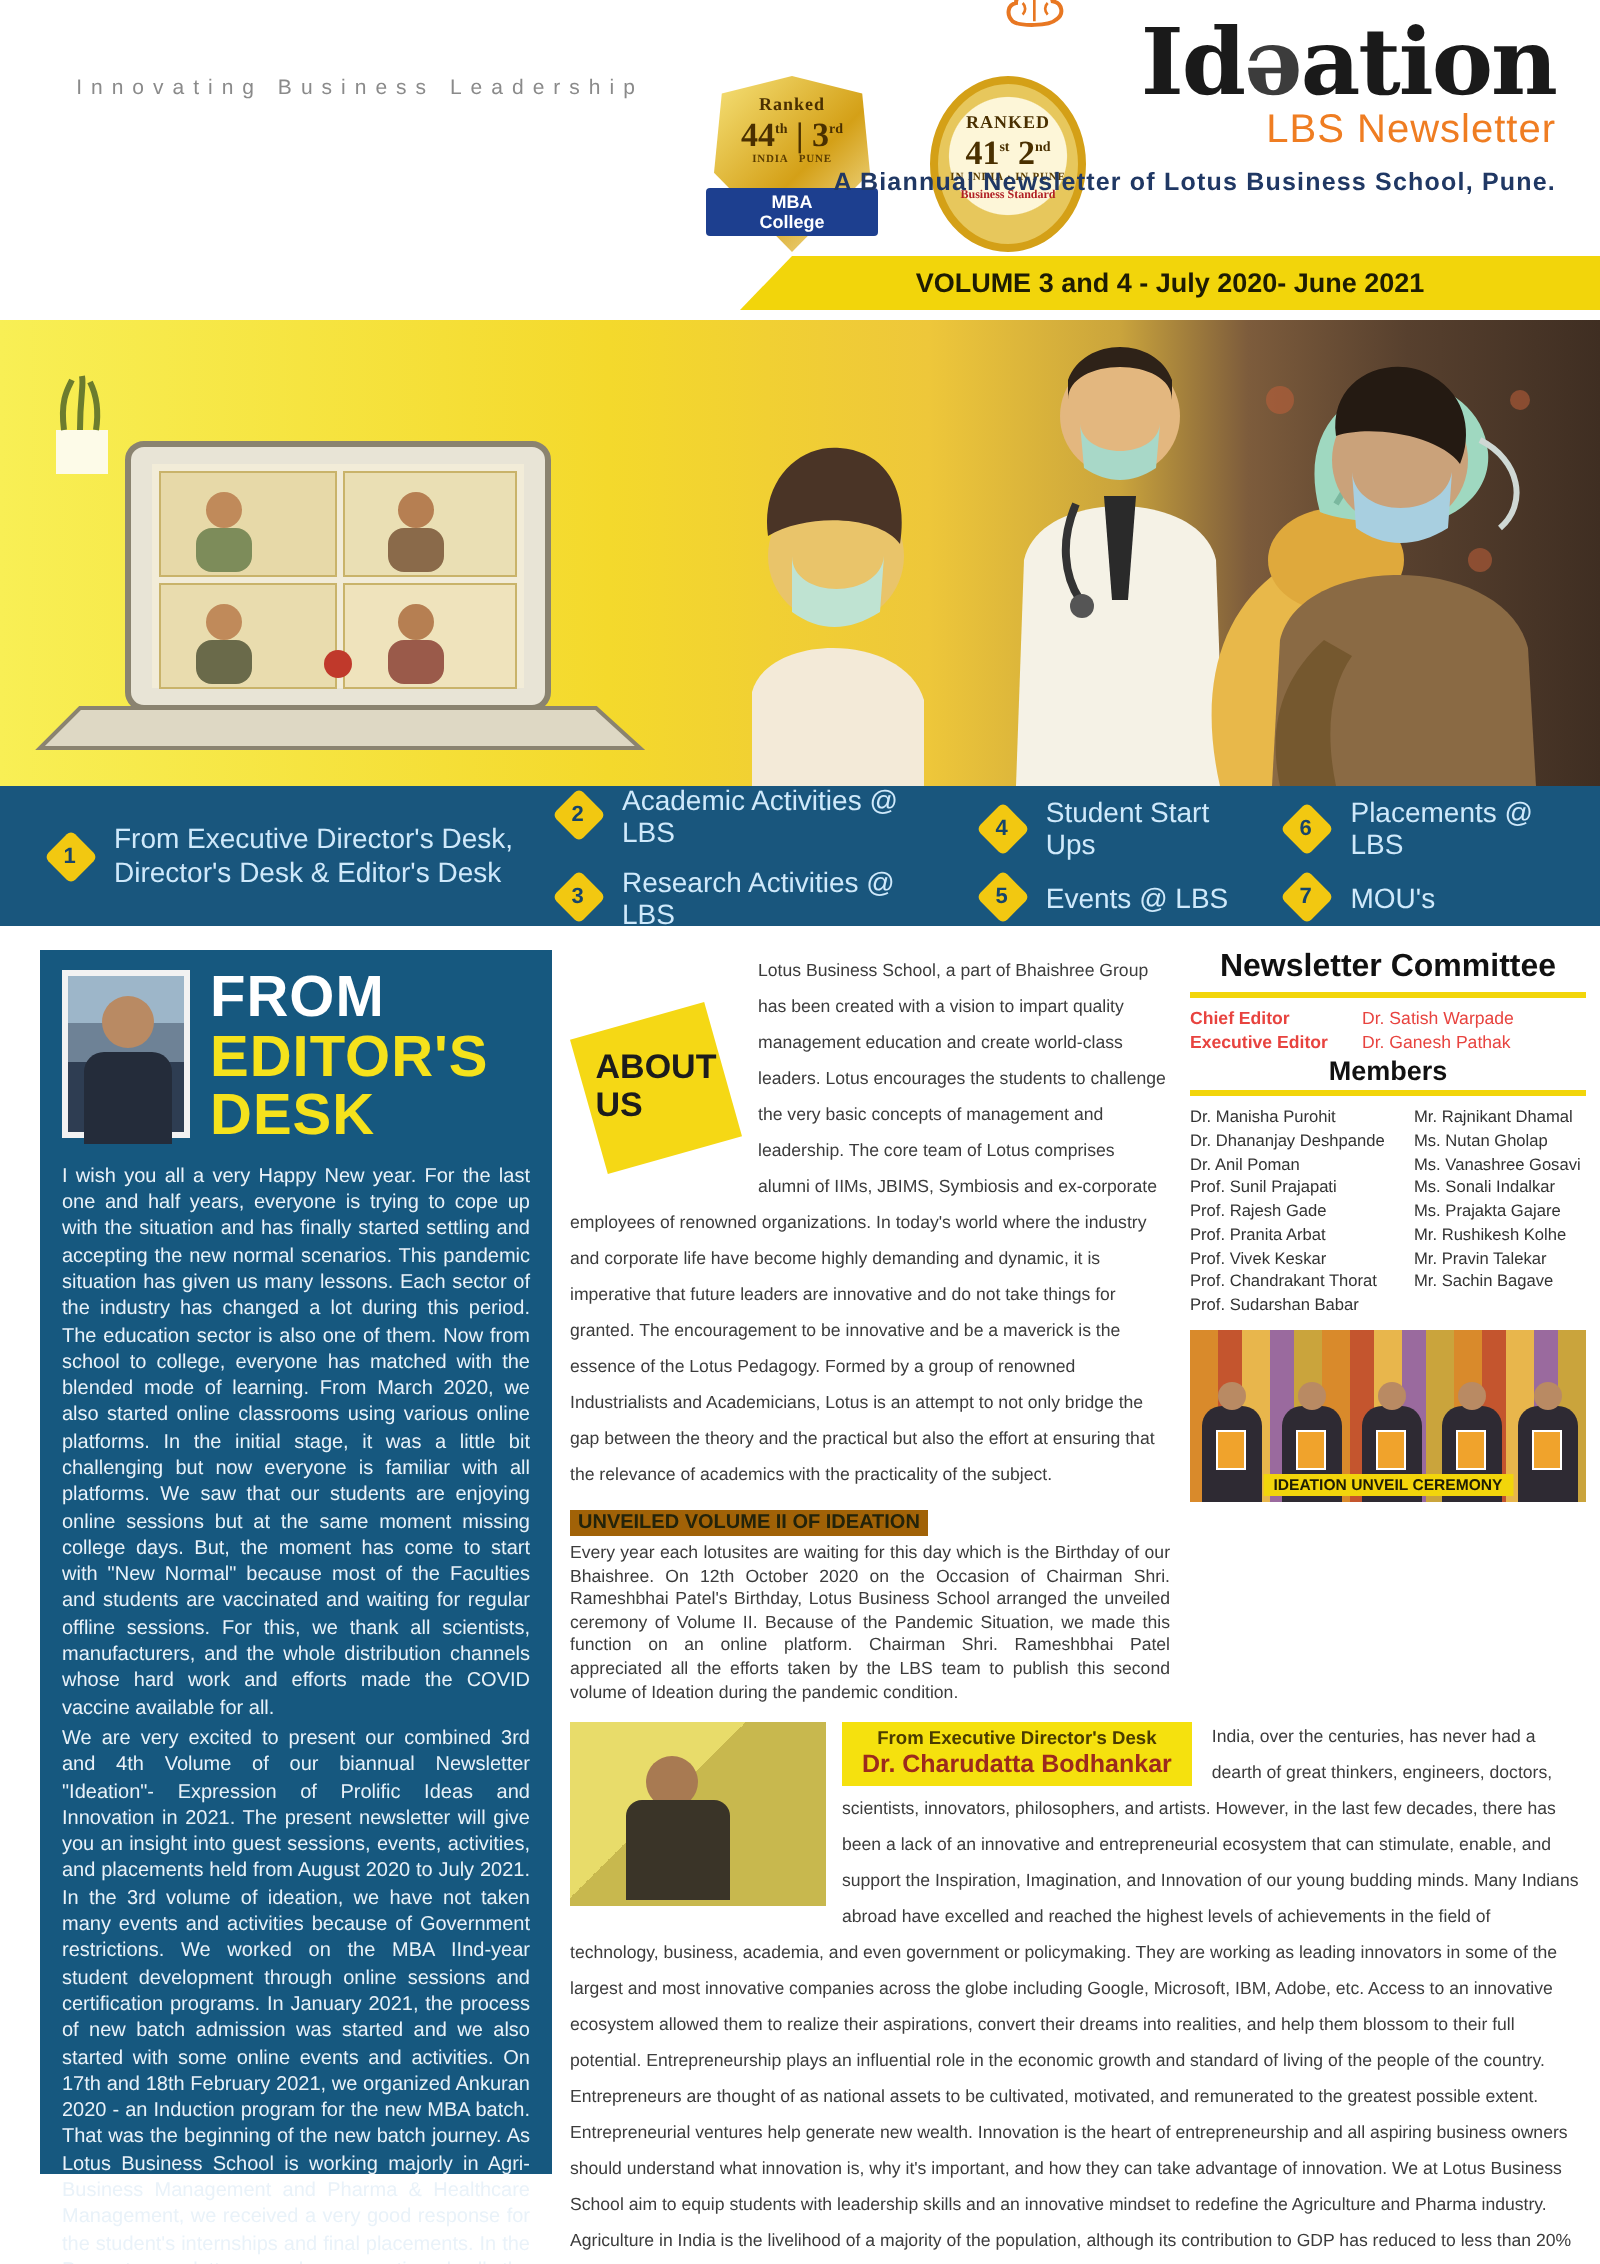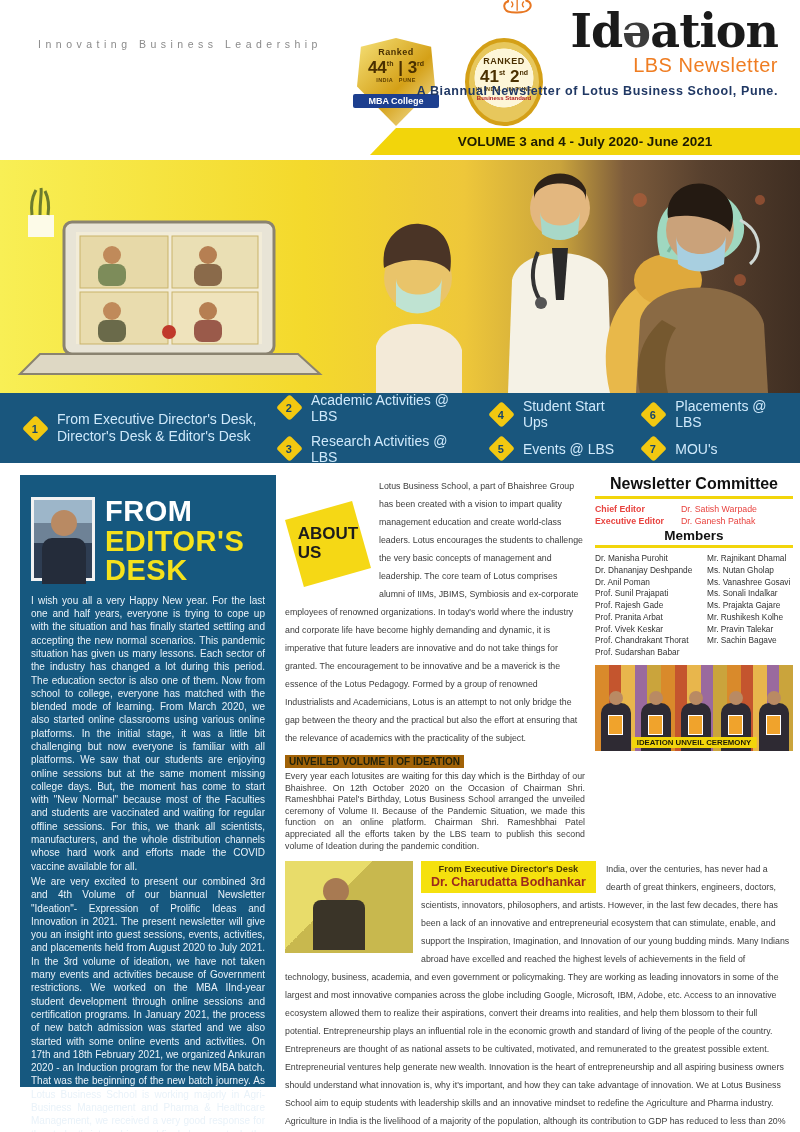--- a/index.html
+++ b/index.html
@@ -13,27 +13,27 @@
   .logo-row { display:flex; align-items:center; }
   .logo-gear { width:74px; height:74px; }
   .logo-text { font-size:58px; font-weight:bold; letter-spacing:2px; line-height:1; font-family:"DejaVu Sans", sans-serif; }
   .logo-text .l1 { color:#ef7d22; }
   .logo-text .l2 { color:#2a3f7e; }
   .logo-tagline { margin-top:4px; color:#8a8a8a; font-size:10.5px; letter-spacing:4.5px; text-align:center; width:300px; }
   .badges { position:absolute; left:355px; top:38px; display:flex; gap:26px; }
   .badge { width:82px; height:92px; position:relative; text-align:center; }
   .badge-shield { width:78px; height:88px; background:linear-gradient(135deg,#f6e27a,#d4a017 55%,#f9ecb0); clip-path:polygon(50% 0,95% 10%,100% 55%,50% 100%,0 55%,5% 10%); margin:0 auto; padding-top:9px; }
   .badge-laurel { width:78px; height:88px; background:radial-gradient(circle at 50% 45%, #fdf6d8 0 52%, #e7c75c 53% 100%); border-radius:50%; border:4px solid #d4a017; margin:0 auto; padding-top:14px; }
-  .badge t { display:block; }
+  .badge t { display:block;font-family:Liberation Serif, serif; }
   .b-rank { font-size:9px; font-weight:bold; color:#4a3000; letter-spacing:.5px; }
   .b-nums { font-size:17px; font-weight:bold; color:#4a3000; line-height:1; margin-top:2px; }
   .b-nums sup { font-size:7px; }
   .b-sub { font-size:5.5px; color:#5b3d00; font-weight:bold; margin-top:1px; letter-spacing:.4px;}
   .b-src { font-size:6px; color:#b01f24; font-weight:bold; margin-top:3px; }
-  .b-ribbon { position:absolute; left:-2px; right:-2px; top:56px; background:#1d3f8f; color:#fff; font-size:9px; font-weight:bold; padding:2px 0; border-radius:2px; }
+  .b-ribbon { position:absolute; left:-2px; right:-2px; top:56px; background:#1d3f8f; color:#fff; font-size:9px; font-weight:bold; padding:2px 18px; border-radius:2px; }
   .title-wrap { position:absolute; right:22px; top:8px; text-align:right; }
   .ideation { font-family:"DejaVu Serif", serif; font-weight:bold; font-size:46px; color:#1a1a1a; line-height:1; letter-spacing:-1px; position:relative; }
   .ideation .rev-e { display:inline-block; color:#3c3c3c; }
   .brain-icon { position:absolute; left:84px; top:-14px; width:34px; height:20px; }
   .lbs-news { color:#ef7d22; font-size:20px; margin-top:0px; letter-spacing:.5px; }
   .head-tagline { color:#203864; font-size:12.5px; font-weight:bold; letter-spacing:.6px; margin-top:7px; }
   .volume-banner { position:absolute; right:0; top:128px; width:430px; height:27px; background:#f2d50b; clip-path:polygon(26px 0,100% 0,100% 100%,0 100%); display:flex; align-items:center; justify-content:center; color:#1e1c03; font-weight:bold; font-size:13.5px; }
 
   
   .hero { position:relative; height:233px; background:linear-gradient(90deg,#f8ef55 0%,#f4d92c 38%,#eec73a 58%,#caa43c 70%,#7d5c3c 78%,#57402e 88%,#3f2e22 100%); overflow:hidden; }
@@ -46,21 +46,21 @@
   .diamond { width:19px; height:19px; background:#f2c811; transform:rotate(45deg); flex:0 0 19px; display:flex; align-items:center; justify-content:center; border-radius:3px; }
   .diamond span { transform:rotate(-45deg); color:#17456b; font-weight:bold; font-size:11px; }
   .nav-label { color:#cfe9fb; font-size:14px; }
   .nav-label.two-line { width:205px; line-height:1.25; }
 
   
   .main { display:flex; padding:12px 10px 0 20px; gap:9px; }
 
   
   .editor-panel { width:256px; background:#16587f; padding:10px 11px 14px 11px; color:#e9f2f9; flex:0 0 256px; height:612px; }
-  .editor-head { overflow:hidden; margin-bottom:8px;margin-top:12px; }
+  .editor-head { overflow:hidden; margin-bottom:8px; }
   .editor-photo { float:left; width:64px; height:84px; border:3px solid #f2f2f2; margin-right:10px; background:linear-gradient(180deg,#9db6c9 0 30%,#6e8296 30% 55%,#2e3d52 55% 100%); position:relative; }
   .editor-photo:before { content:""; position:absolute; left:17px; top:10px; width:26px; height:26px; border-radius:50%; background:#b98a63; }
   .editor-photo:after { content:""; position:absolute; left:8px; top:38px; width:44px; height:46px; border-radius:10px 10px 0 0; background:#242c3a; }
   .editor-title { font-size:29px; font-weight:bold; line-height:1.02; letter-spacing:.5px; }
   .editor-title .w { color:#ffffff; }
   .editor-title .y { color:#f5e21c; }
   .editor-body p { font-size:10px; line-height:1.33; text-align:justify; margin-bottom:2px; color:#e9f2f9; }
 
   
   .right-area { width:505px; flex:1; }

